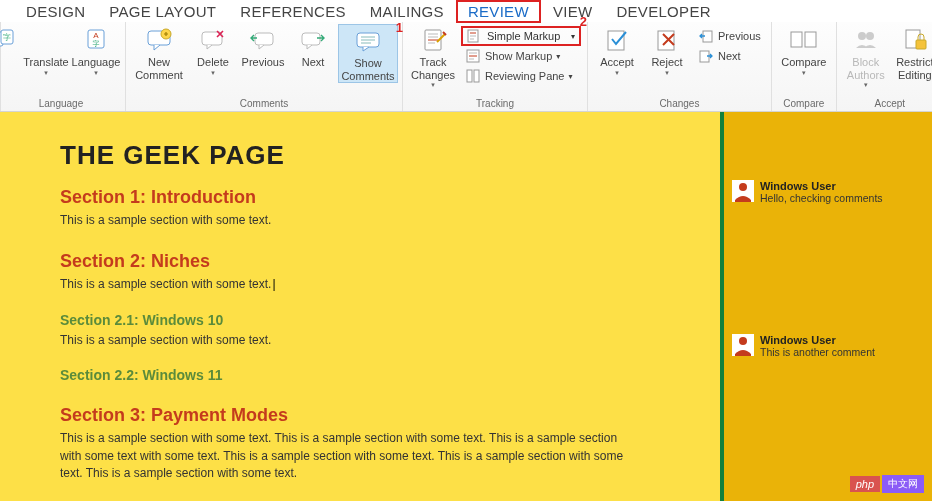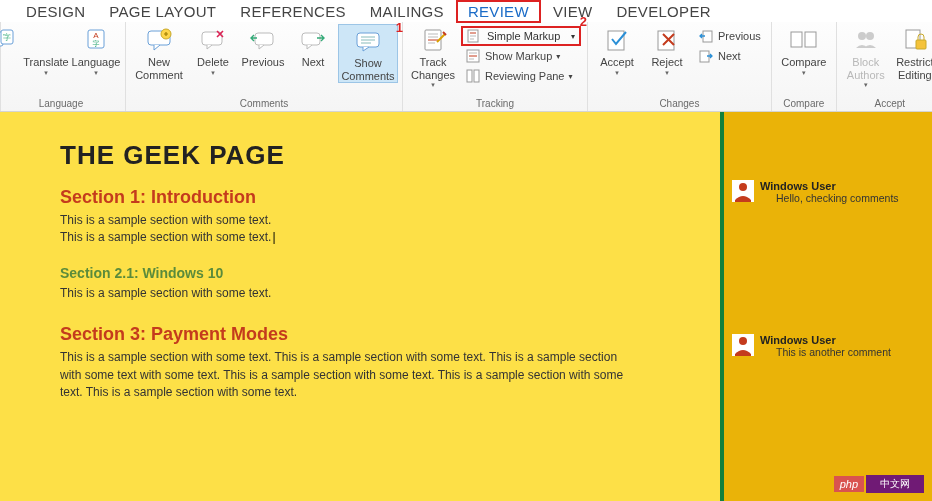--- a/index.html
+++ b/index.html
@@ -25,24 +25,24 @@
 .page { flex: 1; padding: 28px 0 0 60px; background: #fde047; overflow: hidden; }
 .page h1 { font-family: "Arial Black", Arial, sans-serif; font-size: 26px; font-weight: 900; letter-spacing: 1px; color: #222; margin-bottom: 16px; }
 .sec1 { color: #c43b1d; font-size: 18px; font-weight: 600; margin-top: 8px; margin-bottom: 4px; }
 .sec2 { color: #5b8b3b; font-size: 14px; font-weight: 600; margin-top: 10px; margin-bottom: 4px; }
 .body { color: #333; font-size: 12px; line-height: 1.45; max-width: 580px; }
 .cursor::after { content:"|"; color:#000; margin-left:1px; }
 .commentspane { width: 212px; border-left: 4px solid #15803d; padding: 8px 8px; background: #eab308; }
 .comment { display: flex; gap: 6px; margin-bottom: 10px; margin-top: 60px; }
 .comment .av { width: 22px; height: 22px; flex: 0 0 22px; }
 .comment .cu { font-size: 11px; font-weight: bold; color: #222; }
-.comment .ct { font-size: 10.5px; color: #333; margin-left: 16px; }
+.comment .ct { font-size: 10.5px; color: #333; }
 .watermark { position: absolute; right: 8px; bottom: 8px; display:flex; align-items:center; gap:2px; }
 .wm1 { background:#d9534f; color:#fff; font-weight:normal; font-size:11px; padding:2px 6px; font-style:italic; }
-.wm2 { background:#701a75; color:#fff; font-size:10px; padding:2px 14px; }
+.wm2 { background:#8b5cf6; color:#fff; font-size:10px; padding:2px 6px; }
 svg { display:block; }
 </style>
 </head>
 <body>
 
 <div class="tabs">
   <div class="tab">DESIGN</div>
   <div class="tab">PAGE LAYOUT</div>
   <div class="tab">REFERENCES</div>
   <div class="tab">MAILINGS</div>
@@ -299,23 +299,25 @@
     <div class="group-label">Accept</div>
   </div>
 
 </div>
 
 <div class="docarea">
   <div class="page">
     <h1>THE GEEK PAGE</h1>
     <div class="sec1">Section 1: Introduction</div>
     <div class="body">This is a sample section with some text.</div>
+    <div class="sec1" style="margin-top:22px;">Section 2: Niches</div>
     <div class="body cursor">This is a sample section with some text.</div>
     <div class="sec2" style="margin-top:18px;">Section 2.1: Windows 10</div>
     <div class="body">This is a sample section with some text.</div>
+    <div class="sec2" style="margin-top:18px;">Section 2.2: Windows 11</div>
     <div class="sec1" style="margin-top:22px;">Section 3: Payment Modes</div>
     <div class="body">This is a sample section with some text. This is a sample section with some text. This is a sample section with some text with some text. This is a sample section with some text. This is a sample section with some text. This is a sample section with some text.</div>
   </div>
 
   <div class="commentspane">
     <div class="comment">
       <div class="av">
           <svg width="22" height="22">
             <rect width="22" height="22" fill="#fff"></rect>
             <circle cx="11" cy="7" r="4" fill="#c43b1d"></circle>

